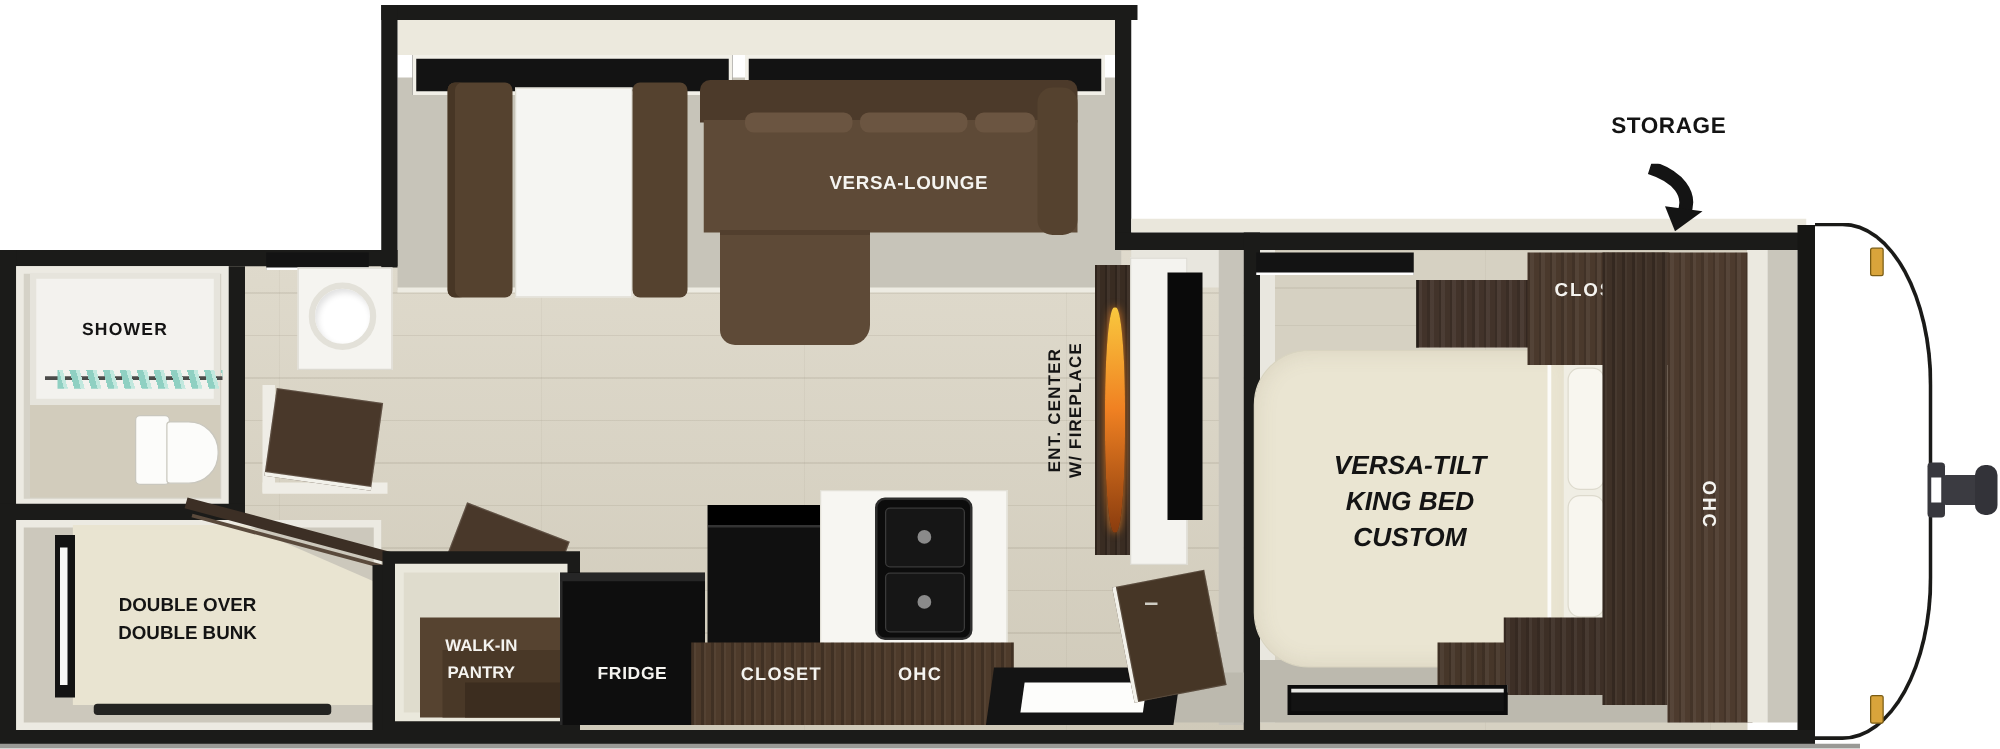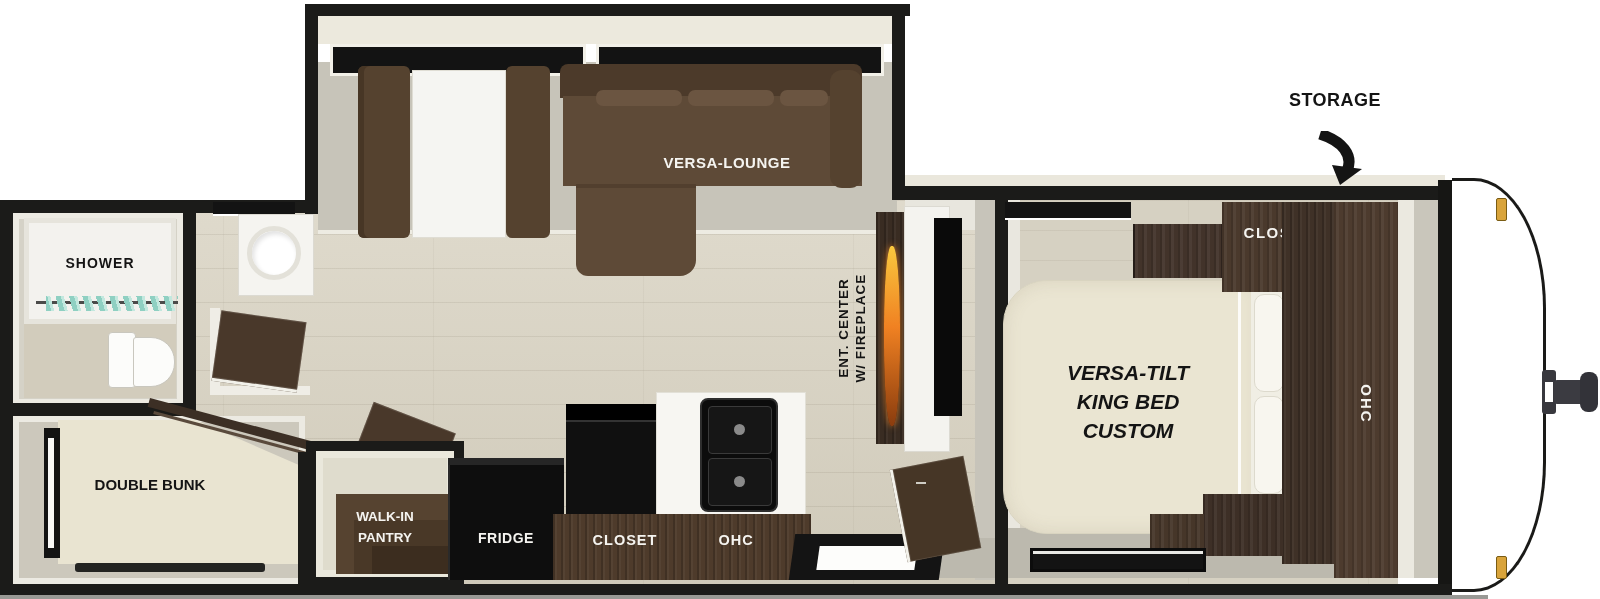--- a/index.html
+++ b/index.html
@@ -39,21 +39,21 @@
   <div class="abs" style="left:412px;top:70px;width:92px;height:166px;background:#f5f5f2;border:1px solid #dfddd4;"></div>
   <div class="abs" style="left:506px;top:66px;width:44px;height:172px;background:#55422f;border-radius:6px;"></div>
 
   <div class="abs" style="left:560px;top:64px;width:302px;height:34px;background:#4c3a2a;border-radius:8px 8px 0 0;"></div>
   <div class="abs" style="left:563px;top:96px;width:299px;height:90px;background:#5e4a37;"></div>
   <div class="abs" style="left:596px;top:90px;width:86px;height:16px;background:#6b5541;border-radius:7px;"></div>
   <div class="abs" style="left:688px;top:90px;width:86px;height:16px;background:#6b5541;border-radius:7px;"></div>
   <div class="abs" style="left:780px;top:90px;width:48px;height:16px;background:#6b5541;border-radius:7px;"></div>
   <div class="abs" style="left:830px;top:70px;width:32px;height:118px;background:#55422f;border-radius:12px;"></div>
   <div class="abs" style="left:576px;top:184px;width:120px;height:92px;background:#5e4a37;border-radius:0 0 16px 12px;box-shadow:inset 0 4px 0 #523f2e;"></div>
-  <div class="abs lbl-w" style="left:627px;top:138px;width:200px;font-size:15px;letter-spacing:0.5px;margin-top:16px;">
+  <div class="abs lbl-w" style="left:627px;top:138px;width:200px;font-size:15px;letter-spacing:0.5px;">
     <span>VERSA-LOUNGE</span>
   </div>
 
   <div class="abs wall" style="left:305px;top:4px;width:605px;height:12px;"></div>
   <div class="abs wall" style="left:305px;top:4px;width:13px;height:210px;"></div>
   <div class="abs wall" style="left:892px;top:4px;width:13px;height:196px;"></div>
 
   <div class="abs" style="left:905px;top:175px;width:540px;height:11px;background:#eae7dc;"></div>
   <div class="abs wall" style="left:892px;top:186px;width:560px;height:14px;"></div>
   <div class="abs" style="left:905px;top:200px;width:90px;height:30px;background:#e8e6de;"></div>
@@ -84,20 +84,21 @@
   <div class="abs" style="left:216px;top:316px;width:86px;height:68px;background:#49382a;border-bottom:3px solid #f2f1ea;transform:rotate(8deg);box-shadow:inset 0 0 0 1px rgba(255,255,255,0.12);"></div>
 
   <div class="abs" style="left:13px;top:416px;width:292px;height:168px;background:#ccc8bc;border:6px solid #eceae2;box-sizing:border-box;"></div>
   <div class="abs" style="left:58px;top:420px;width:250px;height:144px;background:#e9e4d1;clip-path:polygon(0 0,55% 0,100% 34%,100% 100%,0 100%);"></div>
   <div class="abs" style="left:44px;top:428px;width:16px;height:130px;background:#131313;"></div>
   <div class="abs" style="left:48px;top:438px;width:6px;height:110px;background:#f8f8f6;"></div>
   <div class="abs" style="left:75px;top:563px;width:190px;height:9px;background:#242422;border-radius:3px;"></div>
   <div class="abs" style="left:150px;top:398px;width:210px;height:9px;background:#3c2f25;transform:rotate(15deg);transform-origin:left top;"></div>
   <div class="abs" style="left:154px;top:411px;width:198px;height:3px;background:#5a4a3c;transform:rotate(15deg);transform-origin:left top;"></div>
   <div class="abs lbl" style="left:40px;top:474px;width:220px;font-size:15px;line-height:22px;">
+    <div>DOUBLE OVER</div>
     <div>DOUBLE BUNK</div>
   </div>
   <div class="abs wall" style="left:298px;top:452px;width:12px;height:134px;"></div>
 
   <div class="abs" style="left:350px;top:478px;width:115px;height:20px;background:#efede6;border:2px solid #d9d6cb;transform:rotate(13deg);"></div>
   <div class="abs" style="left:362px;top:416px;width:88px;height:46px;background:#49382a;border-bottom:3px solid #f2f1ea;transform:rotate(21deg);box-shadow:inset 0 0 0 1px rgba(255,255,255,0.12);"></div>
 
   <div class="abs wall" style="left:306px;top:441px;width:158px;height:146px;"></div>
   <div class="abs" style="left:316px;top:451px;width:138px;height:126px;background:#eae8dc;"></div>
   <div class="abs" style="left:323px;top:458px;width:124px;height:112px;background:#dfdccd;"></div>

